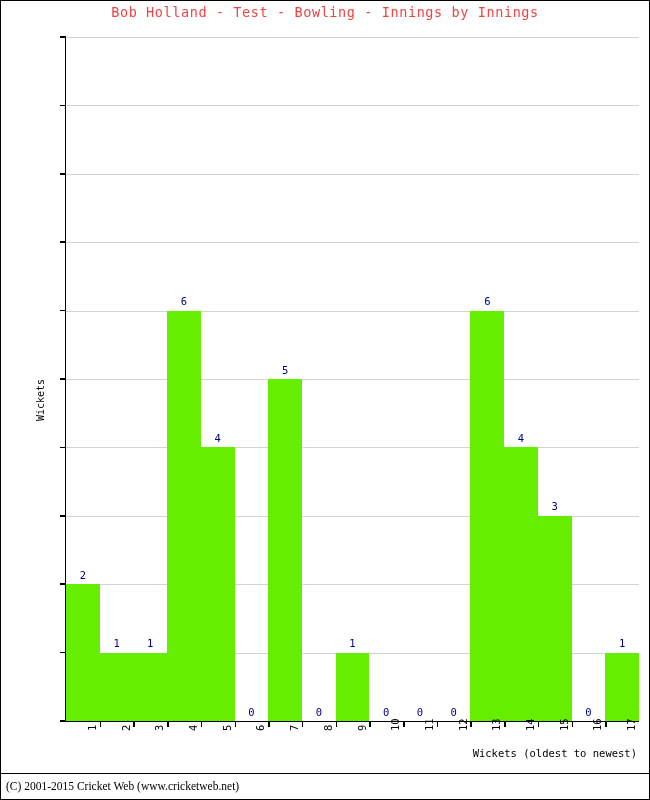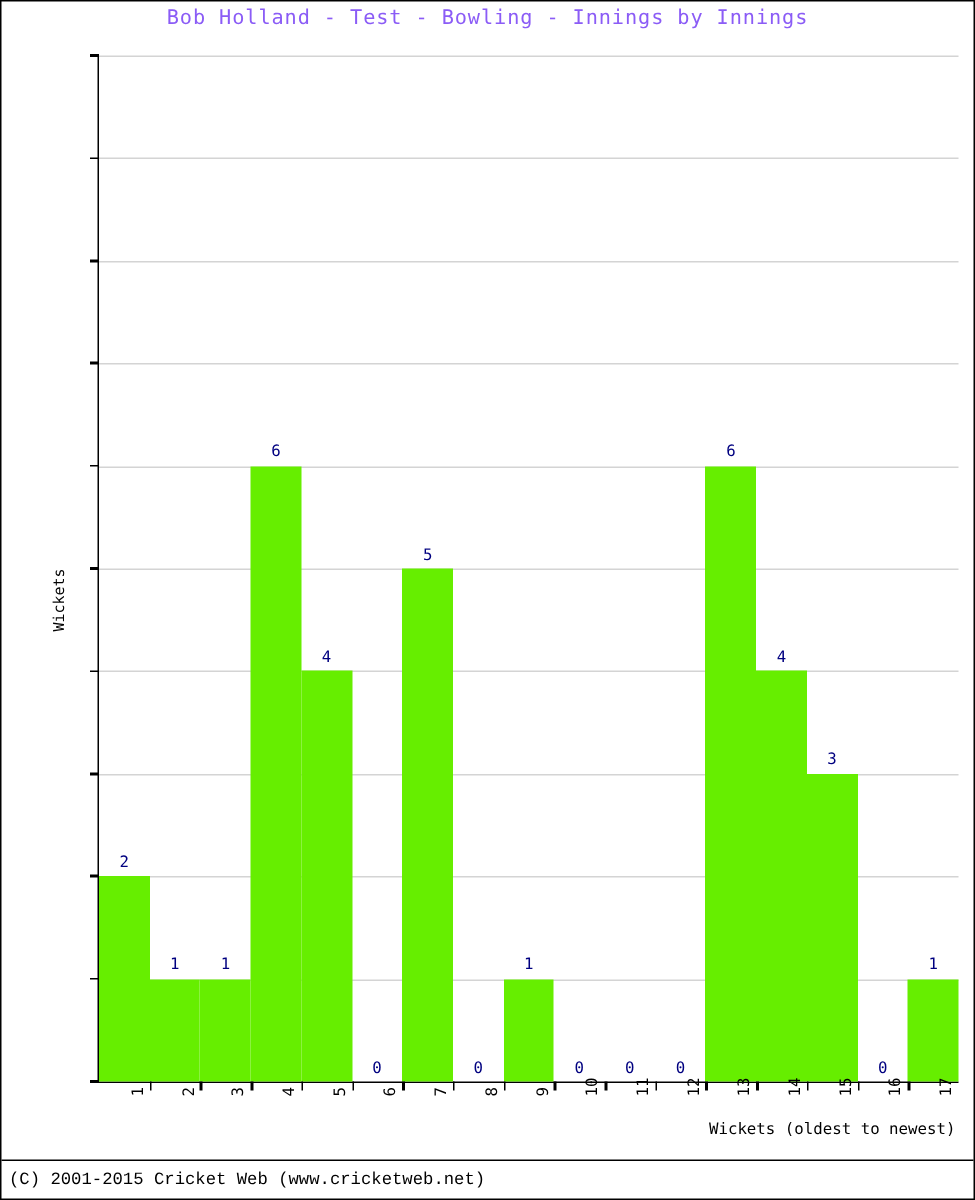--- a/index.html
+++ b/index.html
@@ -24,21 +24,21 @@
 
   
   #chart-title {
     position: absolute;
     top: 3px;
     left: 0;
     width: 648px;
     text-align: center;
     font-size: 13.5px;
     font-family: "DejaVu Sans Mono", monospace;
-    color: #8b5cf6;
+    color: #ef4444;
     letter-spacing: 0.6px;
     white-space: nowrap;
   }
 
   
   #plot {
     position: absolute;
     left: 64px;
     top: 36px;
     width: 573px;
@@ -143,21 +143,21 @@
     width: 648px;
     height: 1px;
     background: #000000;
   }
   #footer-text {
     position: absolute;
     left: 5px;
     top: 779px;
     font-size: 11.5px;
     color: #000000;
-    font-family: Liberation Mono, monospace;
+    font-family: Liberation Serif, serif;
     white-space: nowrap;
   }
 </style>
 </head>
 <body>
 
 <div id="page">
 
   <div id="chart-title">Bob Holland - Test - Bowling - Innings by Innings</div>
 

